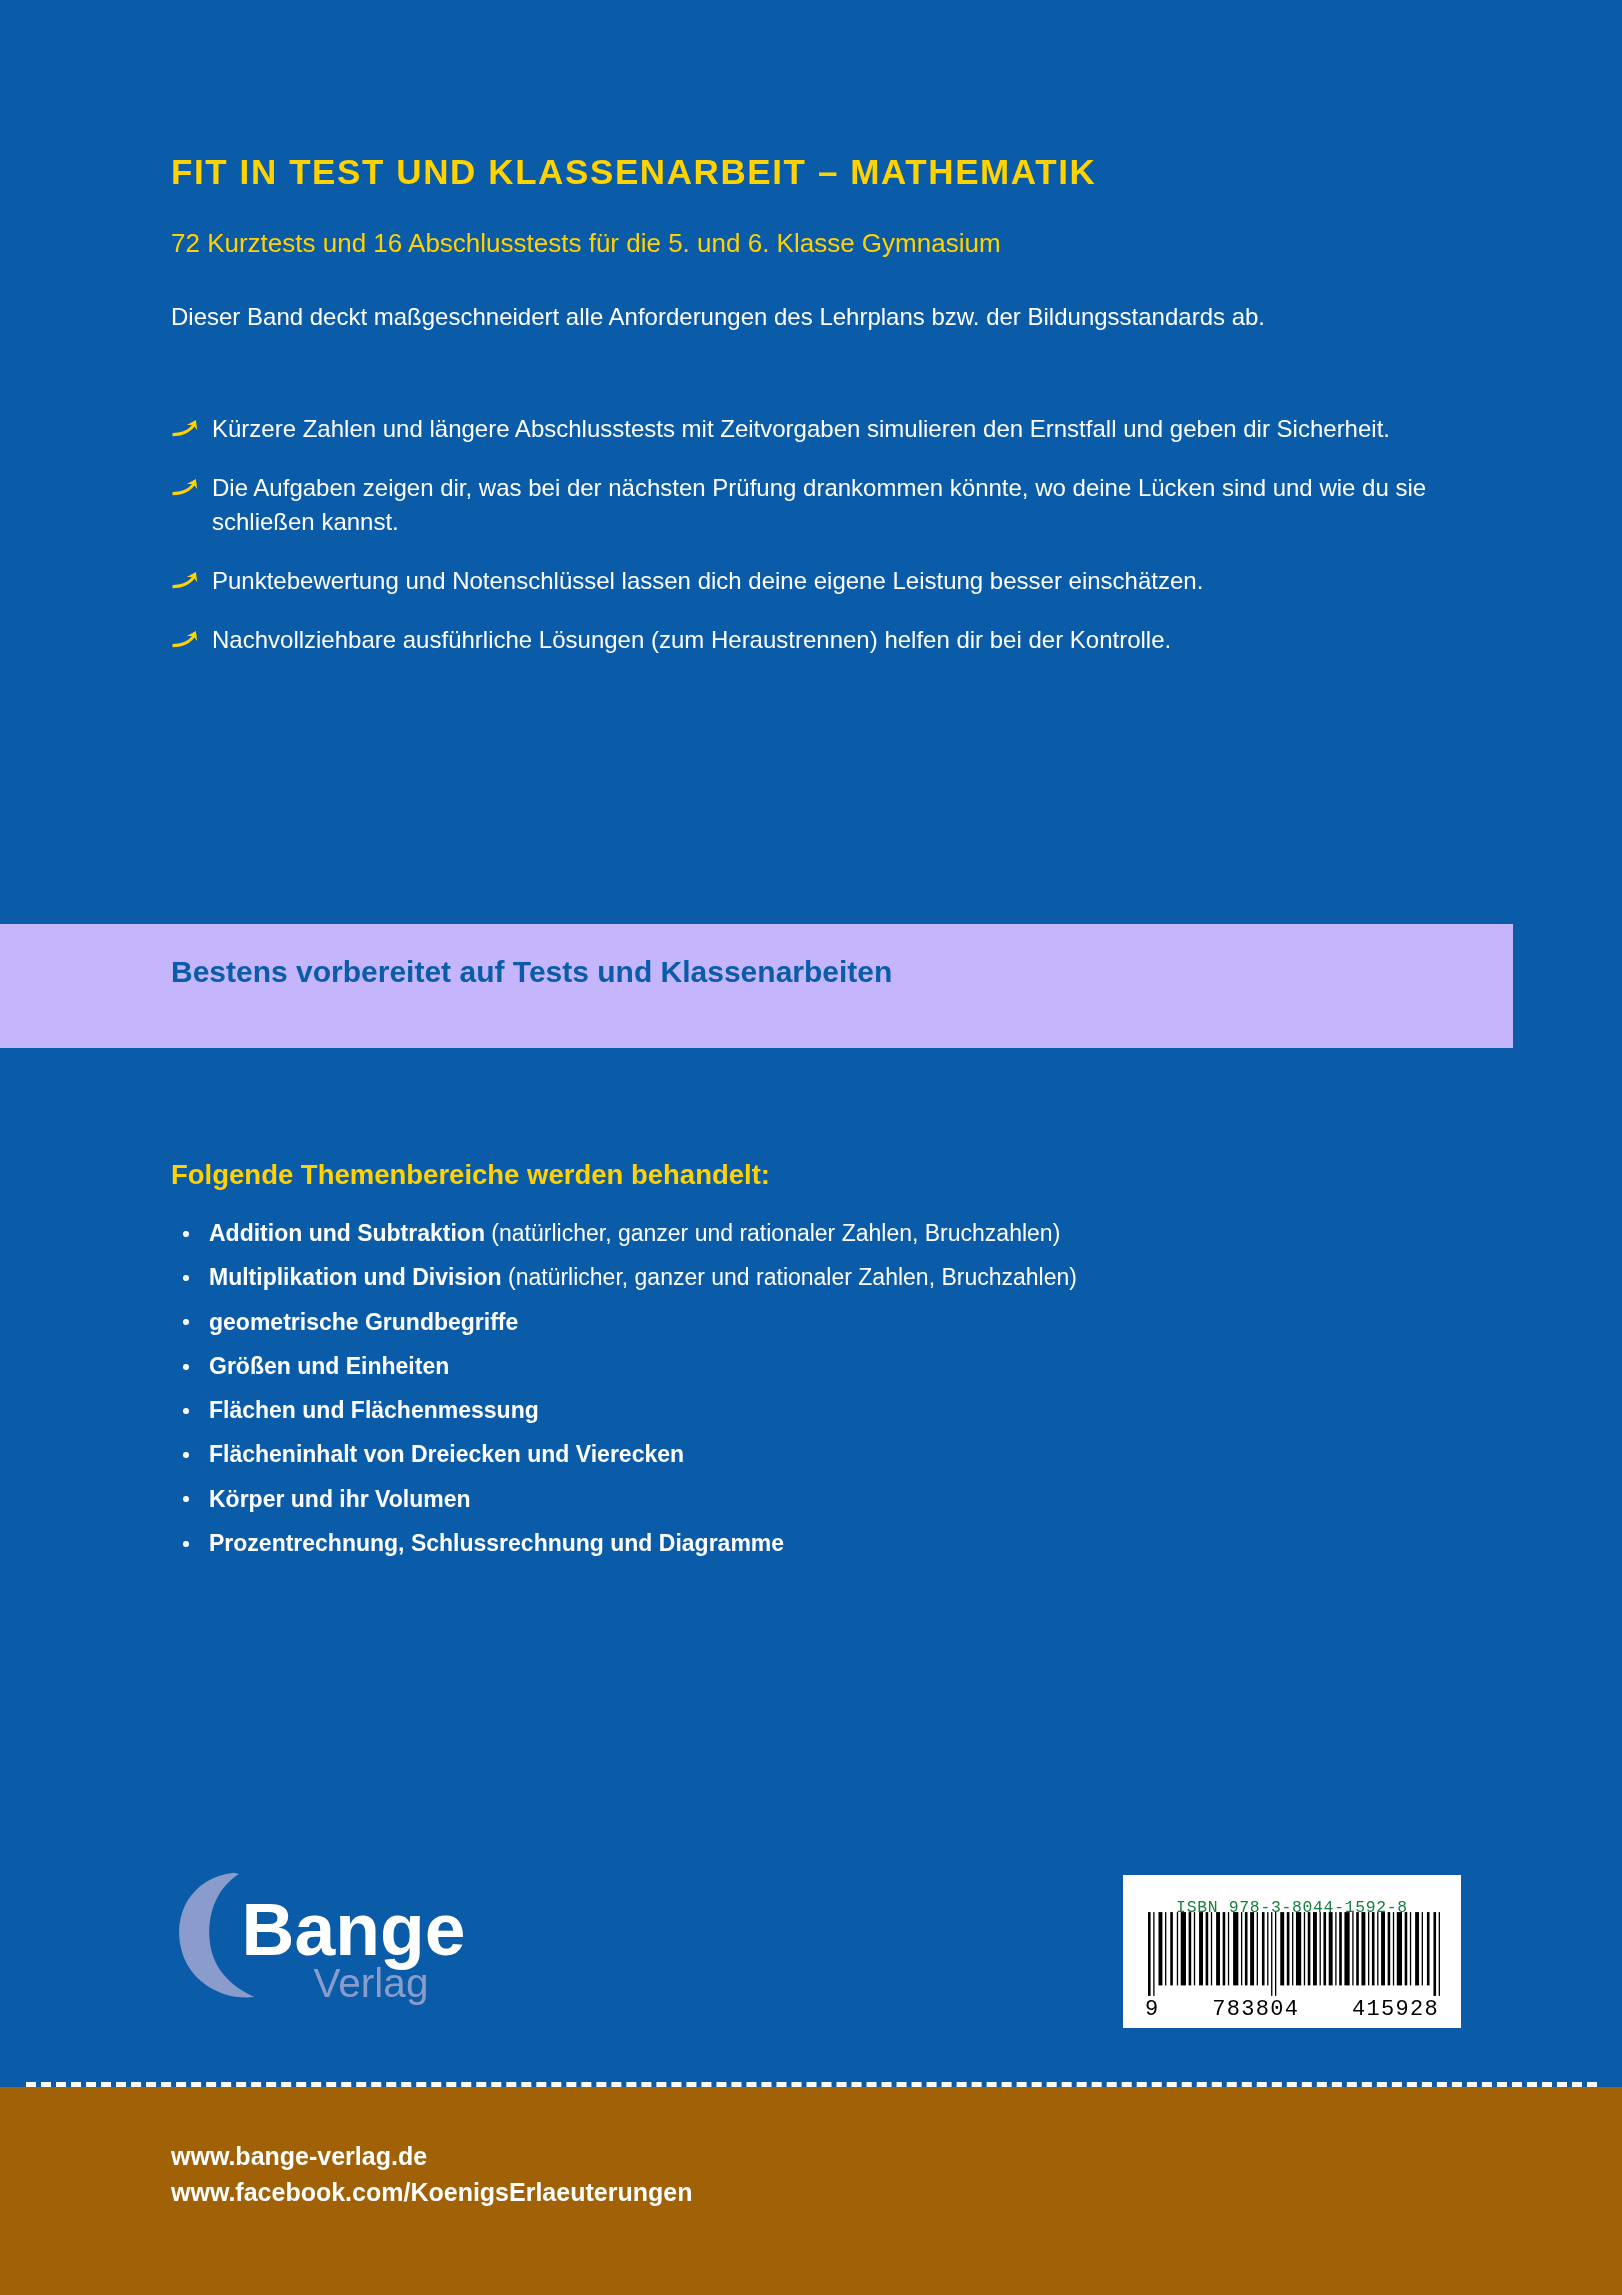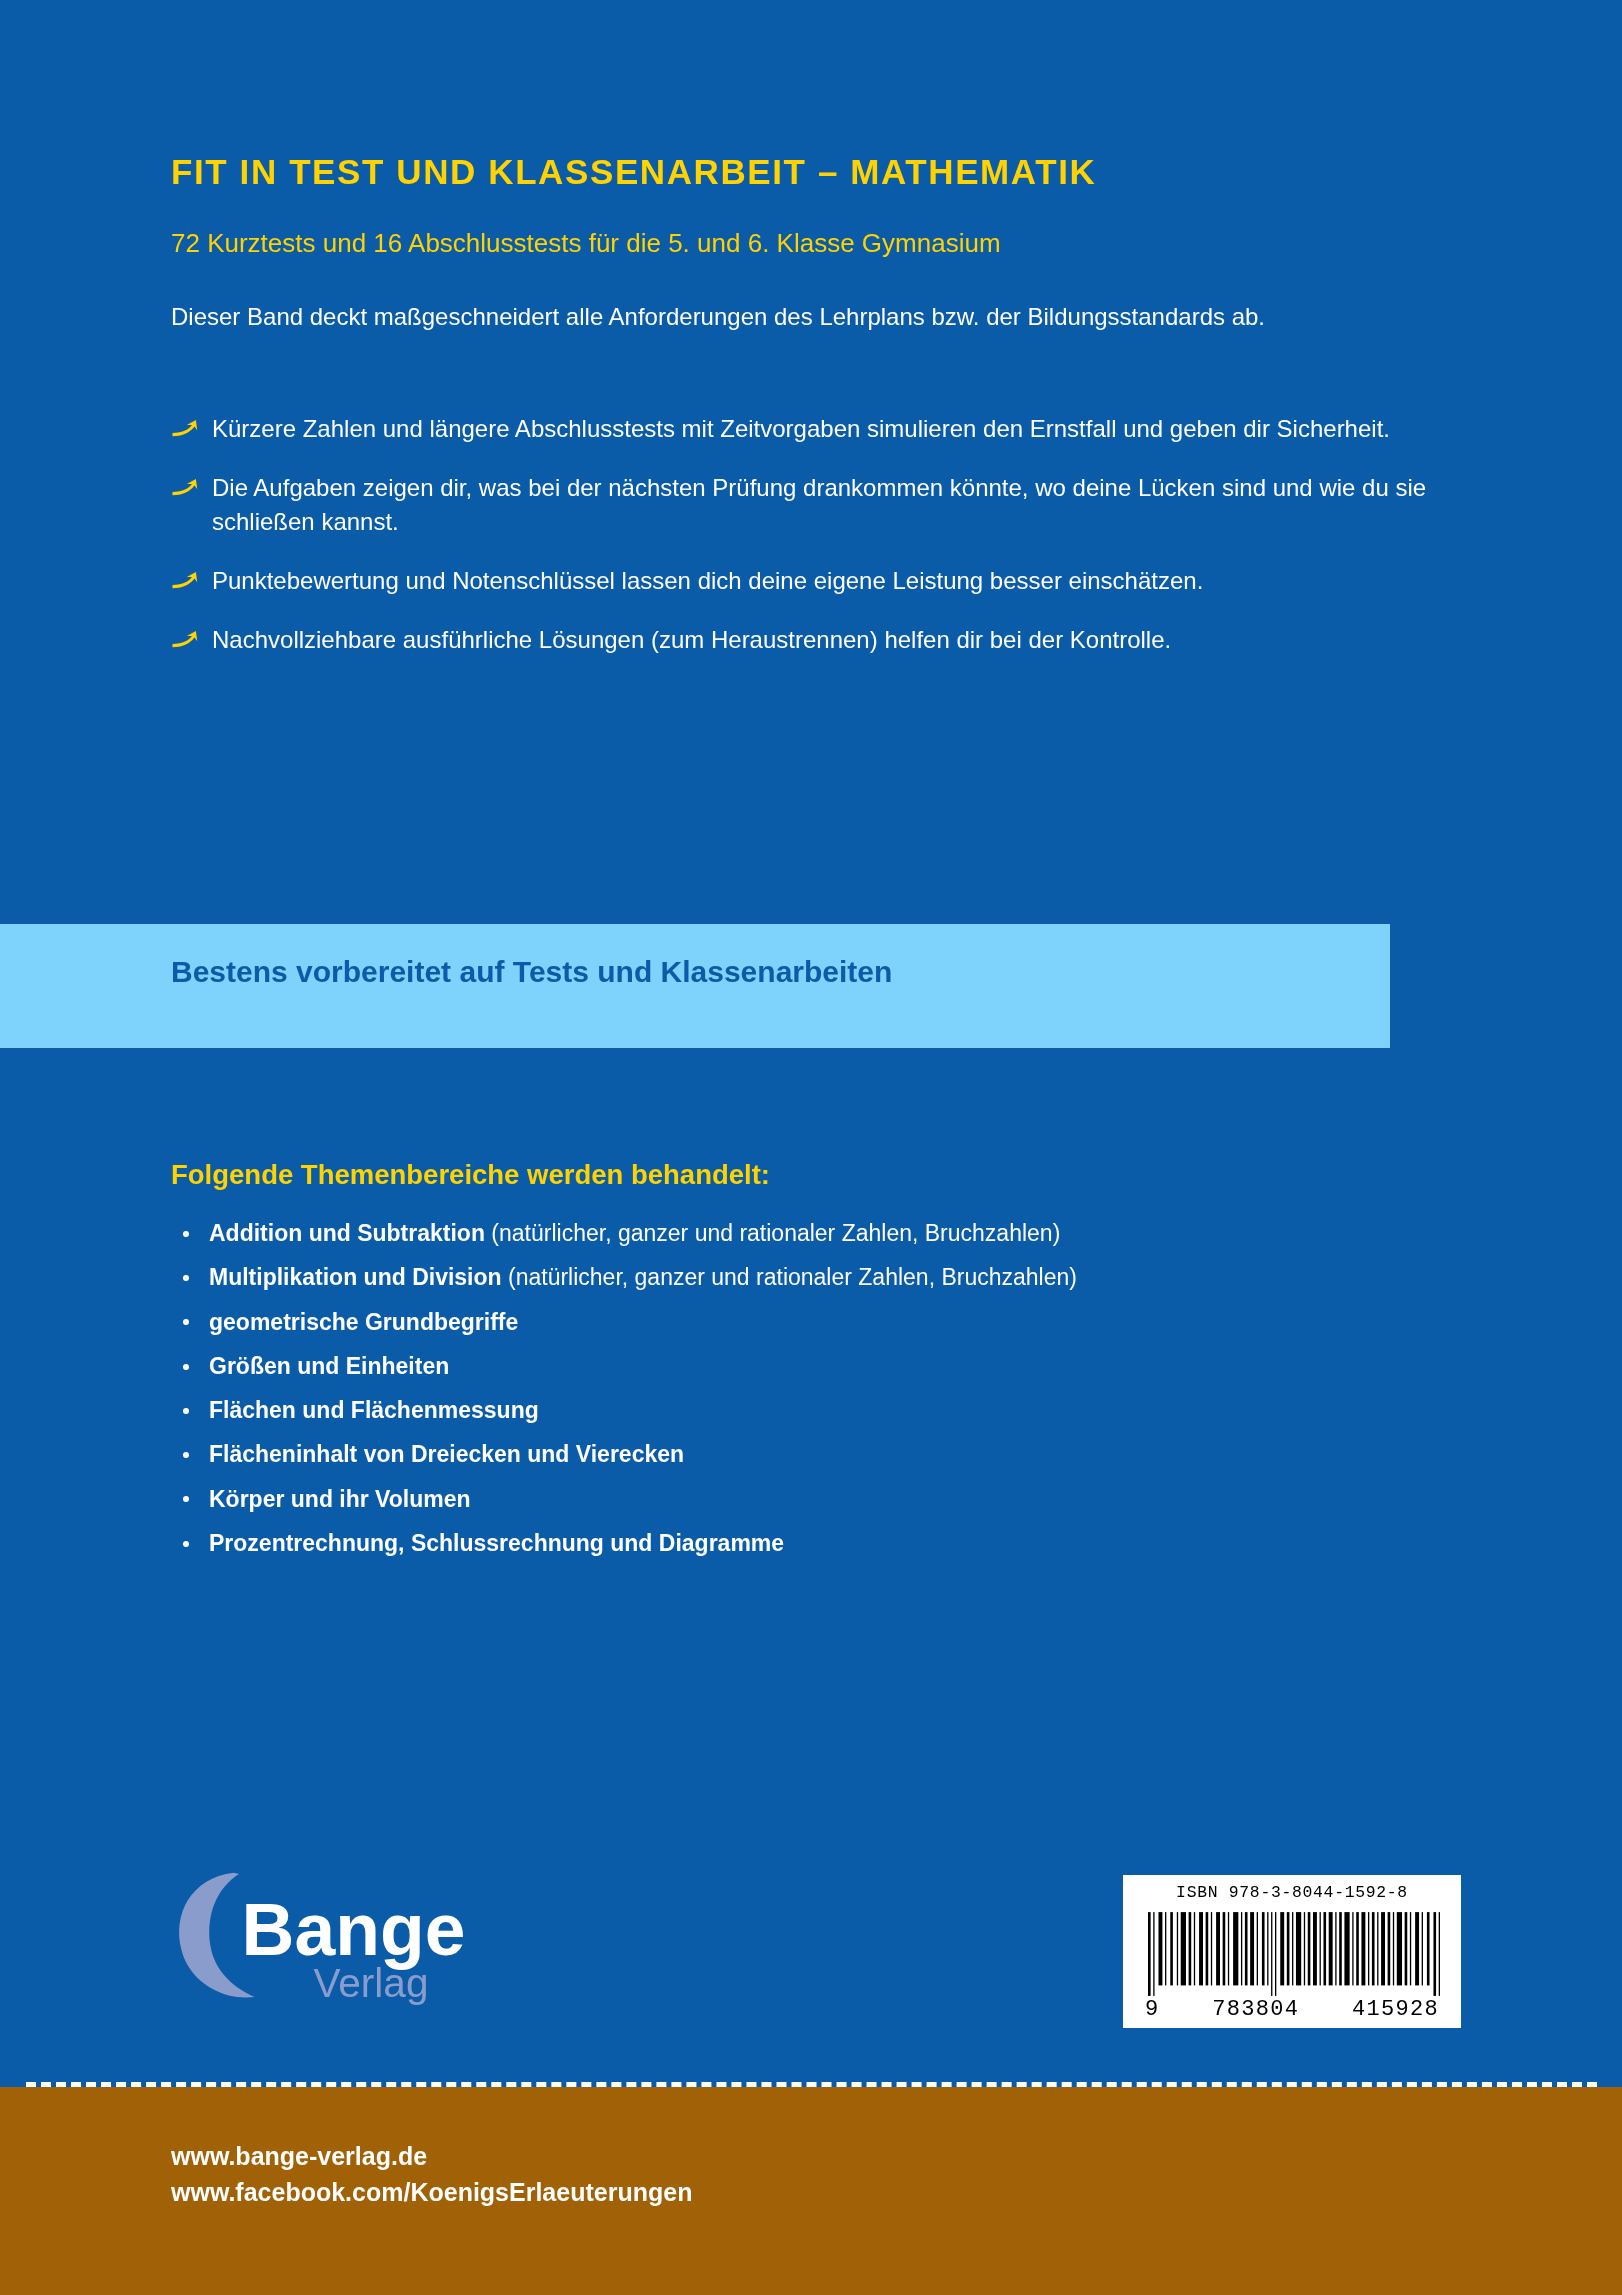--- a/index.html
+++ b/index.html
@@ -87,23 +87,23 @@
     line-height: 26px;
     font-weight: bold;
   }
   .arrow-icon svg { display: block; }
 
   
   .yellow-band {
     position: absolute;
     left: 0;
     top: 924px;
-    width: 1390px;
+    width: 1513px;
     height: 124px;
-    background: #7dd3fc;
+    background: #c4b5fd;
   }
   .yellow-band-text {
     position: absolute;
     left: 171px;
     top: 31px;
     font-size: 30px;
     font-weight: bold;
     color: #0b5ca8;
   }
   .dashes {
@@ -183,26 +183,26 @@
     width: 342px;
     height: 157px;
     background: #ffffff;
     border: 2px solid #0b5ca8;
     box-sizing: border-box;
   }
   .isbn-text {
     position: absolute;
     left: 0;
     right: 0;
-    top: 8px;
+    top: 23px;
     text-align: center;
     font-family: "Liberation Mono", monospace;
     font-size: 16.4px;
     letter-spacing: 0.7px;
-    color: #000000;
+    color: #15803d;
   }
   .barcode-bars {
     position: absolute;
     left: 25px;
     top: 37px;
     width: 292px;
     height: 84px;
   }
   .barcode-digits {
     position: absolute;

